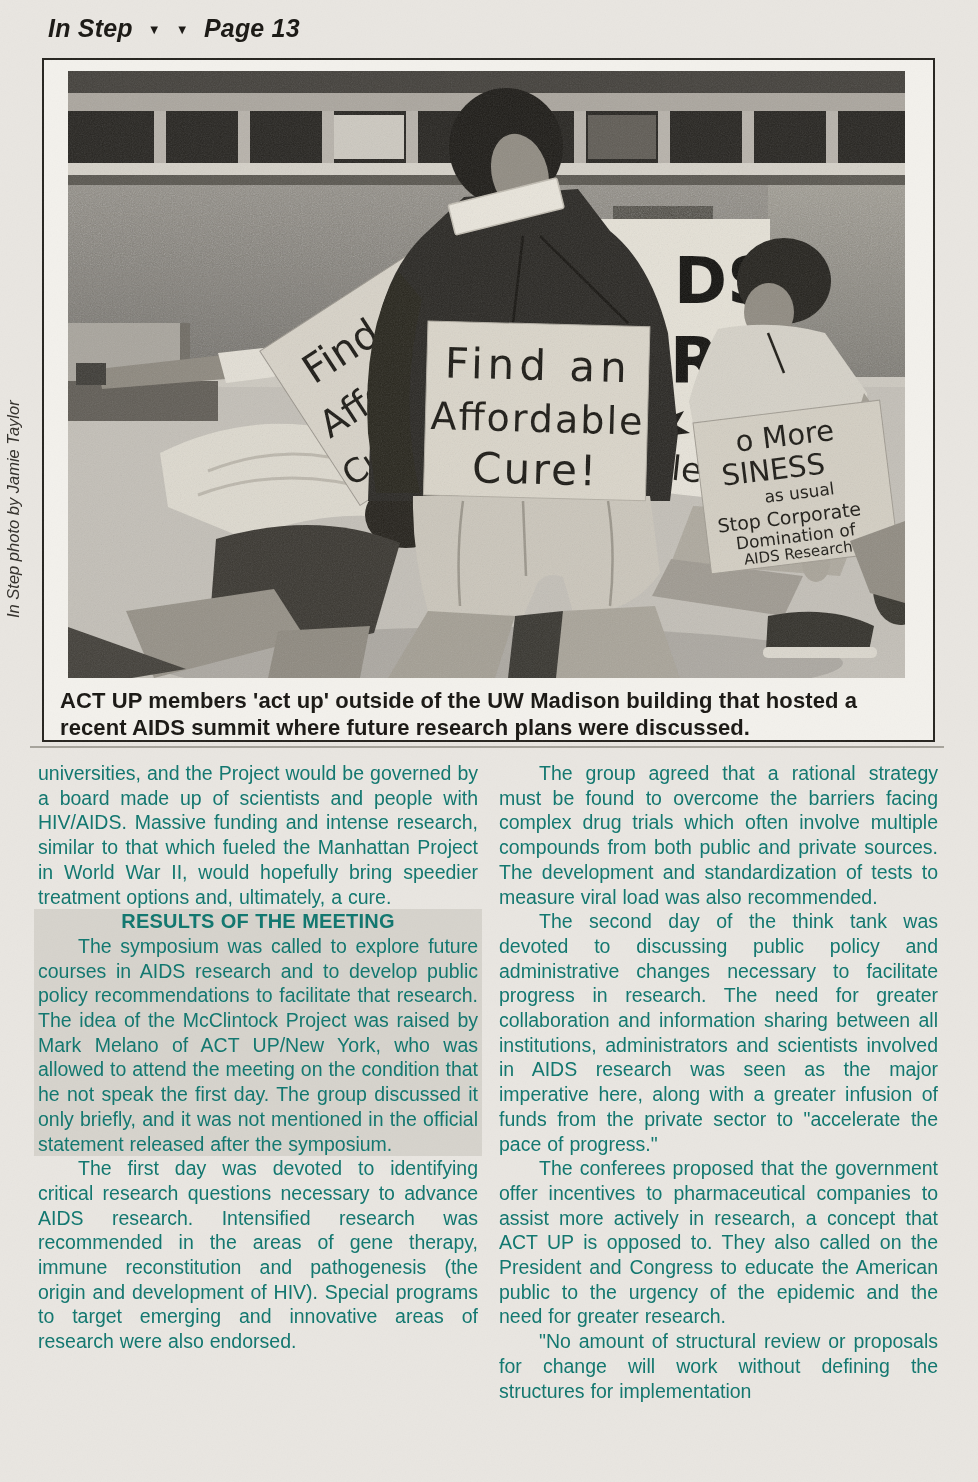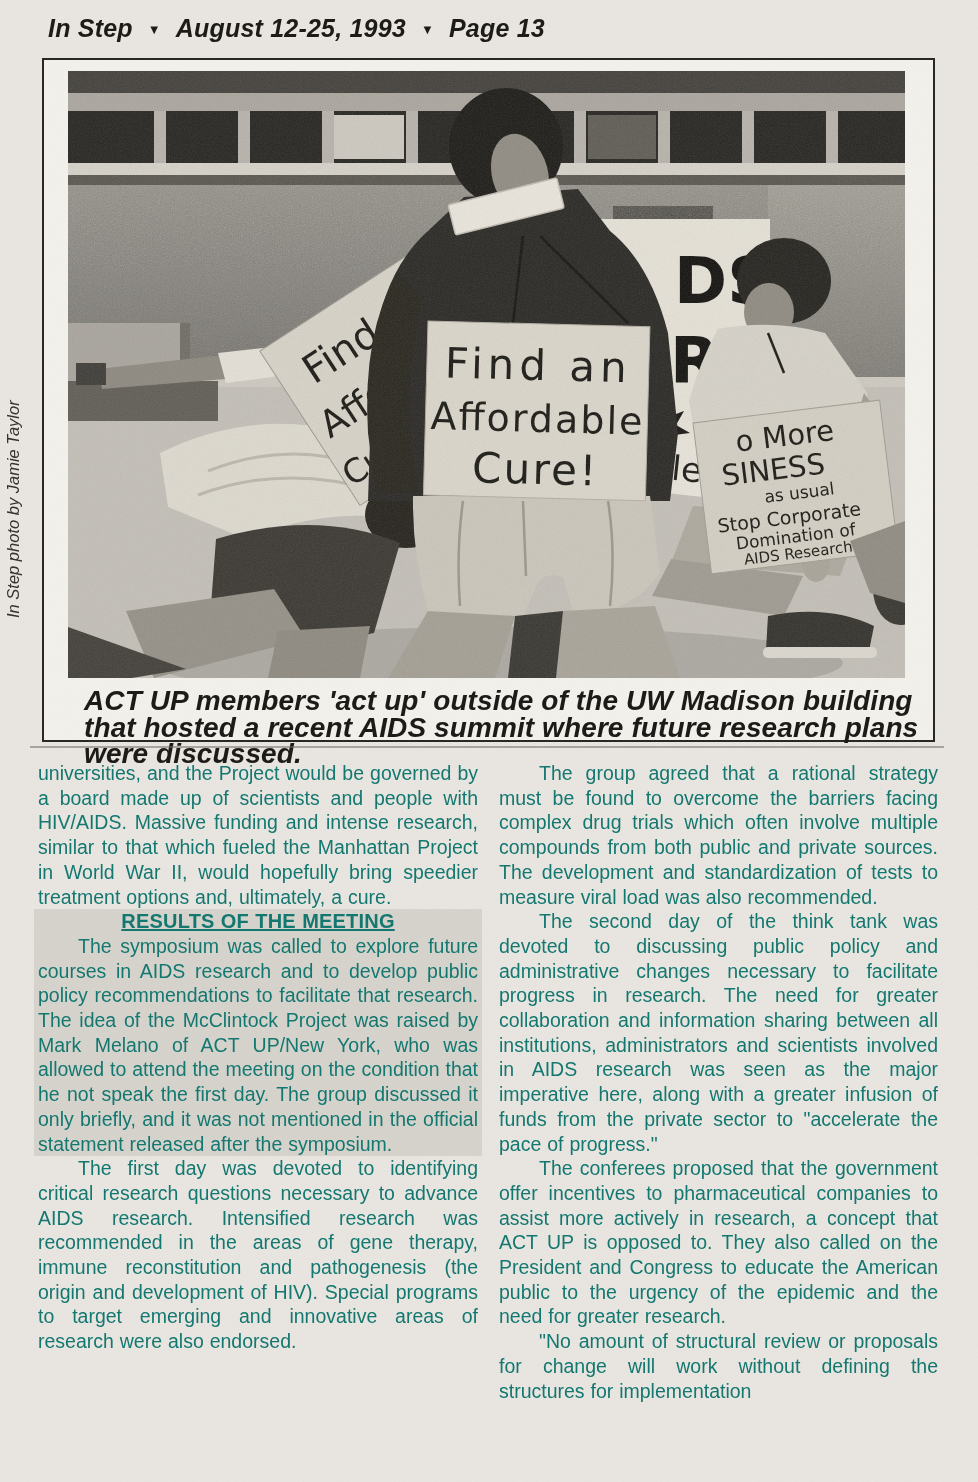--- a/index.html
+++ b/index.html
@@ -9,48 +9,47 @@
   .masthead{position:absolute;left:48px;top:14px;display:flex;align-items:center;gap:15px;
             font-size:25px;font-weight:bold;font-style:italic;letter-spacing:.2px;color:#191713;}
   .masthead .tri{font-size:13px;font-style:normal;transform:translateY(1px);}
   
   .figure-box{position:absolute;left:42px;top:58px;width:889px;height:680px;
               border:2px solid #26241f;background:#f3f1ec;}
   .rule-under-box{position:absolute;left:30px;top:746px;width:914px;height:2px;background:#6f6b63;opacity:.55;}
   .photo-wrap{position:absolute;left:24px;top:11px;width:837px;height:607px;background:#8f8b83;overflow:hidden;}
   .photo-wrap svg{display:block;width:837px;height:607px;}
   .figure-caption{position:absolute;left:16px;top:628px;width:848px;
-                  font-weight:bold;font-style:italic;font-size:28px;line-height:26.5px;
-                  letter-spacing:.1px;color:#191713;margin-left:24px;}
+                  font-weight:bold;font-size:22px;line-height:26.5px;
+                  letter-spacing:.1px;color:#191713;}
   .photo-credit{position:absolute;left:4px;top:328px;height:290px;display:flex;align-items:center;
                 writing-mode:vertical-rl;transform:rotate(180deg);white-space:nowrap;
                 font-style:italic;font-size:16.5px;color:#33302b;}
   
   .col{position:absolute;top:761px;width:440px;font-size:19.5px;line-height:24.7px;
        text-align:justify;color:#0f766e;word-spacing:.5px;}
   .col-left{left:38px;}
   .col-right{left:499px;width:439px;}
   .col p{margin:0;text-indent:40px;}
   .col p.no-indent{text-indent:0;}
-  .section-head{font-weight:bold;text-align:center;font-size:20px;letter-spacing:.2px;text-decoration:underline;}
+  .section-head{font-weight:bold;text-align:center;font-size:20px;letter-spacing:.2px;}
   .highlight{background:#d6d3cc;box-shadow:4px 0 0 #d6d3cc,-4px 0 0 #d6d3cc;}
   
   .sign-hand{font-family:"DejaVu Sans",sans-serif;fill:#16140f;}
   .sign-print{font-family:"DejaVu Sans",sans-serif;font-weight:bold;fill:#0e0d0a;}
   .paper-noise{position:absolute;left:0;top:0;width:978px;height:1482px;pointer-events:none;opacity:.05;}
 </style>
 </head>
 <body>
 
 <div class="page">
 
   <div class="masthead">
     <span>In Step</span>
     <span class="tri">▼</span>
-    <span>August 12-25, 1993</span>
     <span class="tri">▼</span>
     <span>Page 13</span>
   </div>
 
   <div class="photo-credit">In Step photo by Jamie Taylor</div>
 
   <div class="figure-box">
     <div class="photo-wrap">
       <svg viewBox="0 0 837 607" preserveAspectRatio="none">
         <defs>

